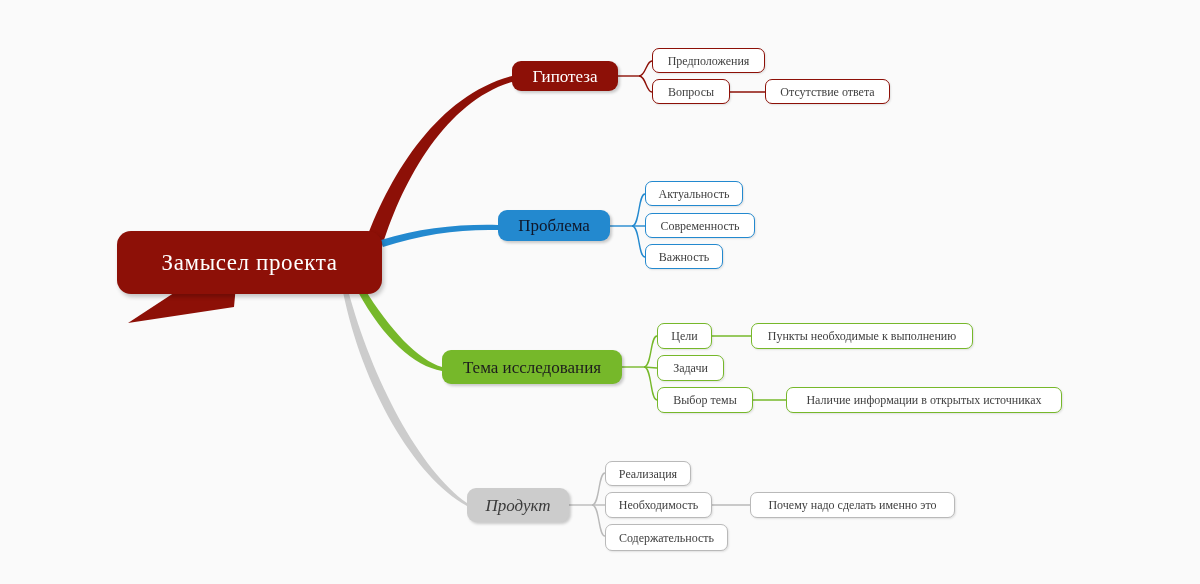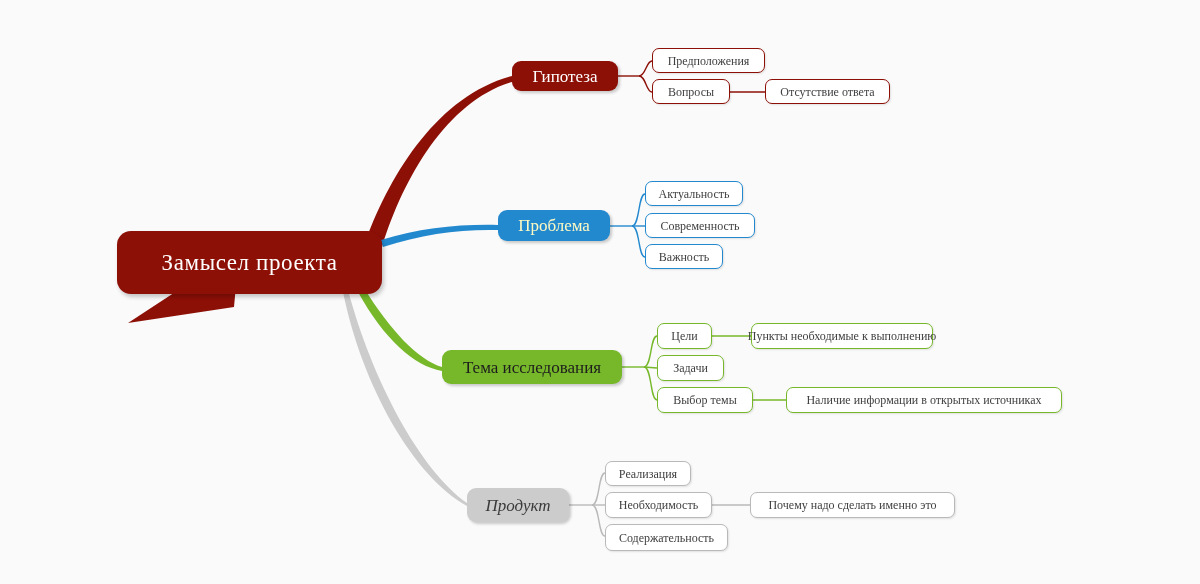--- a/index.html
+++ b/index.html
@@ -59,21 +59,21 @@
 
   
   .branch {
     border-radius: 9px;
     font-size: 17px;
     box-shadow: 2px 2px 3px rgba(0,0,0,0.20);
     z-index: 4;
     padding: 0 10px;
   }
   .branch.red   { background: #8d1007; color: #ffffff; }
-  .branch.blue  { background: #2389cf; color: #fef9c3; }
+  .branch.blue  { background: #2389cf; color: #0f172a; }
   .branch.green { background: #76b82a; color: #1d1d1d; text-align: right; }
   .branch.grey  { background: #cccccc; color: #3a3a3a; font-style: italic; }
 
   #node-hypothesis { left: 512px; top: 61px;  width: 106px; height: 30px; }
   #node-problem    { left: 498px; top: 210px; width: 112px; height: 31px; }
   #node-theme      { left: 442px; top: 350px; width: 180px; height: 34px; }
   #node-product    { left: 467px; top: 488px; width: 102px; height: 34px; }
 
   
   .leaf {
@@ -96,21 +96,21 @@
   #leaf-questions   { left: 652px; top: 79px;  width: 78px;  height: 25px; }
   #leaf-noanswer    { left: 765px; top: 79px;  width: 125px; height: 25px; }
 
   
   #leaf-relevance   { left: 645px; top: 181px; width: 98px;  height: 25px; }
   #leaf-modernity   { left: 645px; top: 213px; width: 110px; height: 25px; }
   #leaf-importance  { left: 645px; top: 244px; width: 78px;  height: 25px; }
 
   
   #leaf-goals       { left: 657px; top: 323px; width: 55px;  height: 26px; }
-  #leaf-points      { left: 751px; top: 323px; width: 182px; height: 26px; }
+  #leaf-points      { left: 751px; top: 323px; width: 222px; height: 26px; }
   #leaf-tasks       { left: 657px; top: 355px; width: 67px;  height: 26px; }
   #leaf-topicchoice { left: 657px; top: 387px; width: 96px;  height: 26px; border-radius: 7px; }
   #leaf-sources     { left: 786px; top: 387px; width: 276px; height: 26px; }
 
   
   #leaf-realization { left: 605px; top: 461px; width: 86px;  height: 25px; }
   #leaf-necessity   { left: 605px; top: 492px; width: 107px; height: 26px; }
   #leaf-why         { left: 750px; top: 492px; width: 205px; height: 26px; }
   #leaf-content     { left: 605px; top: 524px; width: 123px; height: 27px; }
 </style>

